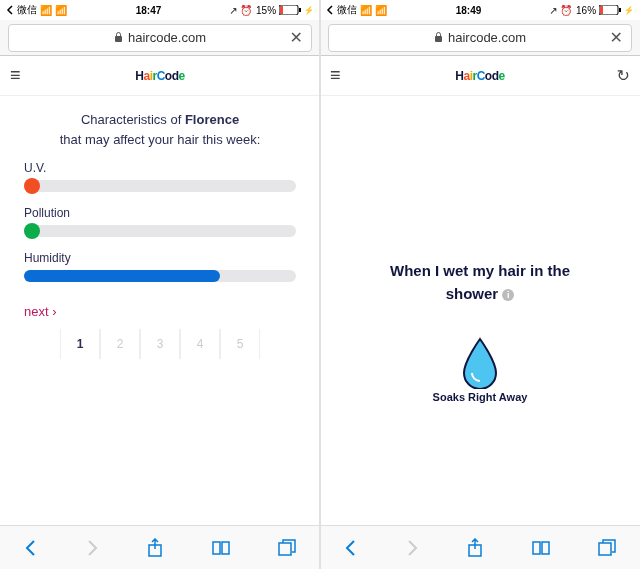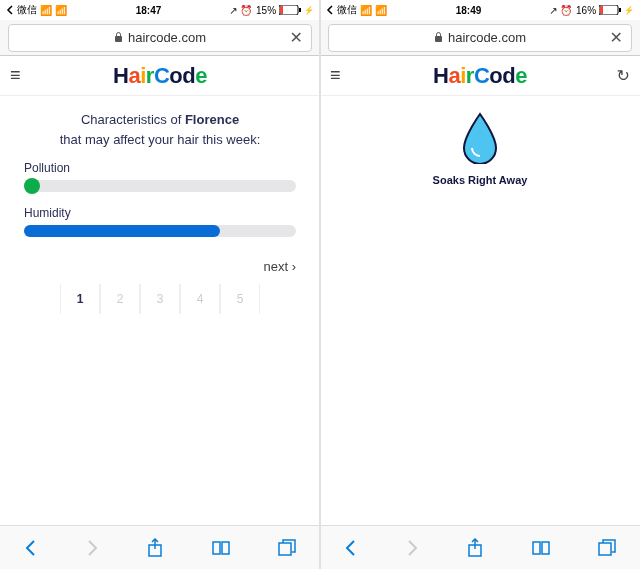--- a/index.html
+++ b/index.html
@@ -7,39 +7,39 @@
 .phone{width:320px;height:569px;display:flex;flex-direction:column;background:#fff;position:relative}
 .status-bar{height:20px;display:flex;align-items:center;justify-content:space-between;padding:0 6px;font-size:10px;font-weight:500}
 .status-left,.status-right{display:flex;align-items:center;gap:3px}
 .status-right svg,.status-left svg{display:block}
 .url-bar{height:36px;display:flex;align-items:center;padding:4px 8px;gap:6px;background:#f7f7f7;border-bottom:1px solid #ccc}
 .url-pill{flex:1;height:28px;background:#fff;border:1px solid #d0d0d0;border-radius:4px;display:flex;align-items:center;justify-content:center;gap:5px;font-size:13px;color:#333;position:relative}
 .url-pill .close-x{position:absolute;right:8px;font-size:16px;color:#555}
 .app-header{height:40px;display:flex;align-items:center;justify-content:center;position:relative;border-bottom:1px solid #eee}
 .hamburger{position:absolute;left:10px;font-size:18px;color:#444}
 .refresh{position:absolute;right:10px;font-size:16px;color:#444}
-.logo{font-size:22px;font-weight:700;letter-spacing:-.5px}
+.logo{font-size:12px;font-weight:700;letter-spacing:-.5px}
 .logo .h{color:#11163f}.logo .a{color:#f04e23}.logo .i{color:#f7a400}.logo .r{color:#0aad4a}.logo .c{color:#0a7dd6}.logo .o{color:#11163f}.logo .d{color:#11163f}.logo .e{color:#0aad4a}
 .content{flex:1;padding:14px 24px;overflow:hidden;color:#2b2f55}
 .zip-input{width:210px;height:34px;background:#e8e8ea;border-radius:18px;padding:0 18px;display:flex;align-items:center;font-size:14px;color:#555;margin-bottom:24px}
 .characteristics{text-align:center;font-size:13px;color:#2b2f55;line-height:1.5;margin-bottom:12px}
 .characteristics b{font-weight:700}
 .meter-row{margin-bottom:14px}
 .meter-label{font-size:12px;color:#2b2f55;margin-bottom:5px}
 .meter-track{height:12px;background:#e6e6e8;border-radius:7px;position:relative}
 .meter-fill{height:12px;border-radius:7px;position:absolute;left:0;top:0}
 .meter-dot{width:16px;height:16px;border-radius:50%;position:absolute;left:0;top:-2px}
-.next-row{text-align:right;font-size:13px;color:#404040;margin-top:22px;margin-bottom:10px}
+.next-row{text-align:left;font-size:13px;color:#be185d;margin-top:22px;margin-bottom:10px}
 .pager{display:flex;justify-content:center;gap:0}
 .pager span{width:40px;height:30px;display:flex;align-items:center;justify-content:center;font-size:12px;color:#ccc;border-left:1px solid #eee;border-right:1px solid #eee}
 .pager span.active{color:#2b2f55;font-weight:600}
 .question{text-align:center;font-size:15px;font-weight:600;color:#11163f;line-height:1.5;margin-top:150px;margin-bottom:30px}
 .question .info{display:inline-block;width:12px;height:12px;border-radius:50%;background:#bbb;color:#fff;font-size:9px;line-height:12px;text-align:center;vertical-align:middle}
 .options{display:flex;justify-content:center;gap:40px}
-.option{display:flex;flex-direction:column;align-items:center;gap:10px;cursor:pointer}
+.option{display:flex;flex-direction:column;align-items:center;gap:2px;cursor:pointer}
 .option-label{font-size:11px;font-weight:600;color:#11163f;text-align:center}
 .bottom-bar{height:44px;border-top:1px solid #ddd;display:flex;align-items:center;justify-content:space-around;background:#f9f9f9}
 .bottom-bar svg{display:block}
 .divider{position:absolute;left:319px;top:0;width:2px;height:569px;background:#e0e0e0;z-index:5}
 </style>
 </head>
 <body>
 
 <div class="divider"></div>
 
@@ -81,20 +81,26 @@
   <div class="app-header">
     <span class="hamburger">≡</span>
     <span class="logo"><span class="h">H</span><span class="a">a</span><span class="i">i</span><span class="r">r</span><span class="c">C</span><span class="o">o</span><span class="d">d</span><span class="e">e</span></span>
   </div>
 
   <div class="content">
     <div class="characteristics">
       <span>Characteristics of </span><b>Florence</b><br><span> that may affect your hair this week:</span>
     </div>
     <div id="meters">
+        <div class="meter-row">
+          <div class="meter-label">U.V.</div>
+          <div class="meter-track">
+            <div class="meter-dot" style="background:#f04e23"></div>
+          </div>
+        </div>
         <div class="meter-row">
           <div class="meter-label">Pollution</div>
           <div class="meter-track">
             <div class="meter-dot" style="background:#0aad4a"></div>
           </div>
         </div>
         <div class="meter-row">
           <div class="meter-label">Humidity</div>
           <div class="meter-track">
             <div class="meter-fill" style="background:#0a6dd6;width:72%"></div>
@@ -167,20 +173,23 @@
     </div>
   </div>
 
   <div class="app-header">
     <span class="hamburger">≡</span>
     <span class="logo"><span class="h">H</span><span class="a">a</span><span class="i">i</span><span class="r">r</span><span class="c">C</span><span class="o">o</span><span class="d">d</span><span class="e">e</span></span>
     <span class="refresh">↻</span>
   </div>
 
   <div class="content">
+    <div class="question">
+      <span>When I wet my hair in the</span><br><span>shower</span> <span class="info">i</span>
+    </div>
     <div class="options">
       <div class="option">
         <svg width="44" height="54">
             <path d="M22 4C22 4 6 26 6 38a16 16 0 0032 0C38 26 22 4 22 4z" fill="#4ec5f1" stroke="#11163f" stroke-width="2"></path>
             <path d="M14 38a8 8 0 008 8" stroke="#fff" fill="none" stroke-width="2"></path>
           </svg>
         <span class="option-label">Soaks Right Away</span>
       </div>
     </div>
   </div>

